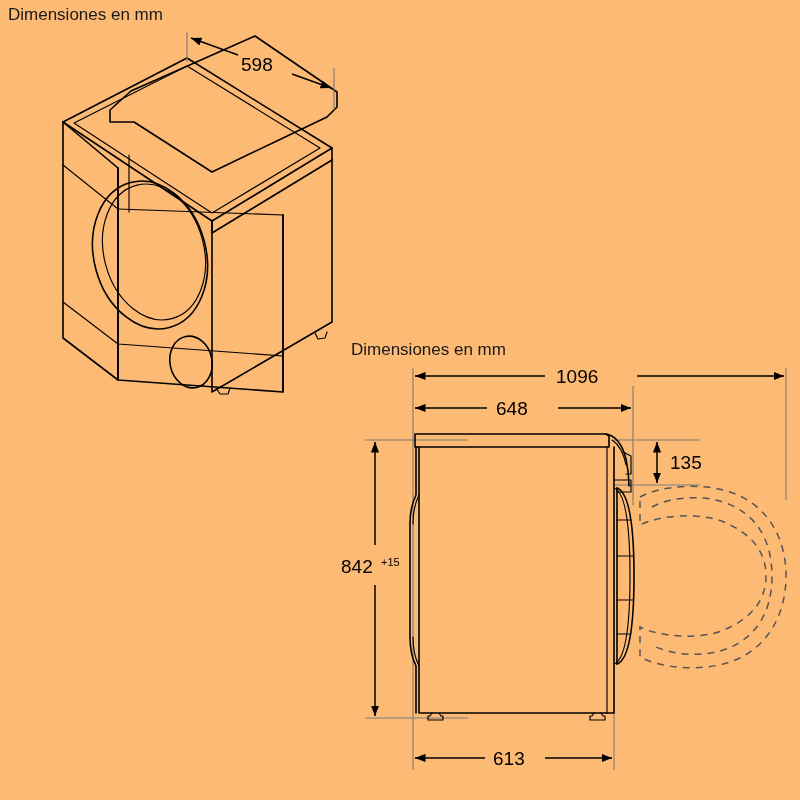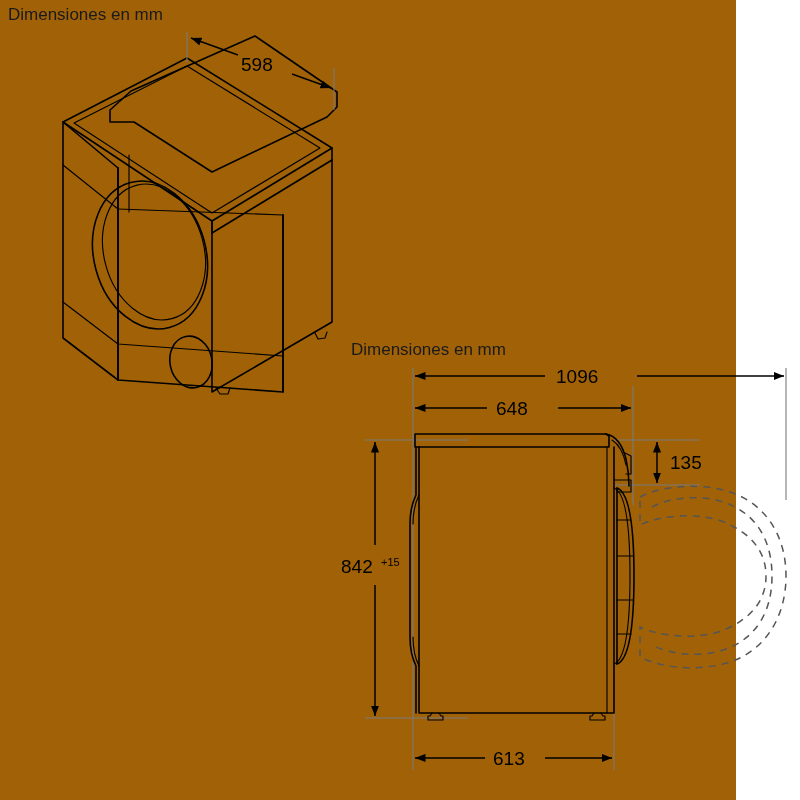--- a/index.html
+++ b/index.html
@@ -9,23 +9,23 @@
   }
   body {
     width: 800px;
     height: 800px;
     font-family: "Liberation Sans", sans-serif;
     color: #000000;
     overflow: hidden;
   }
   #sheet {
     position: relative;
-    width: 736px;
+    width: 800px;
     height: 800px;
-    background: #a16207;
+    background: #fdba74;
   }
   #sheet svg {
     position: absolute;
     left: 0;
     top: 0;
     display: block;
   }
   .dim-text {
     font-family: "Liberation Sans", sans-serif;
     font-size: 19px;

